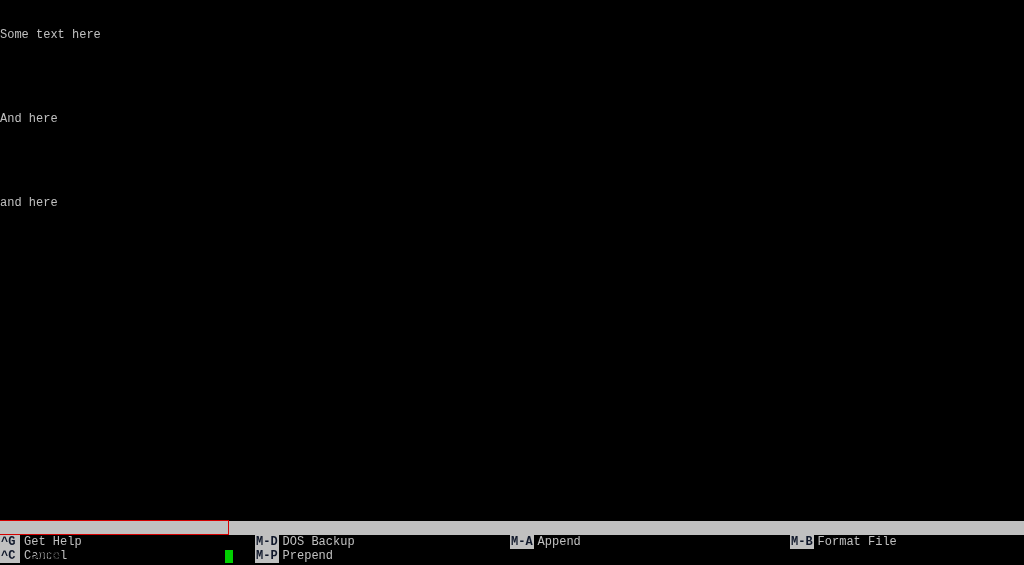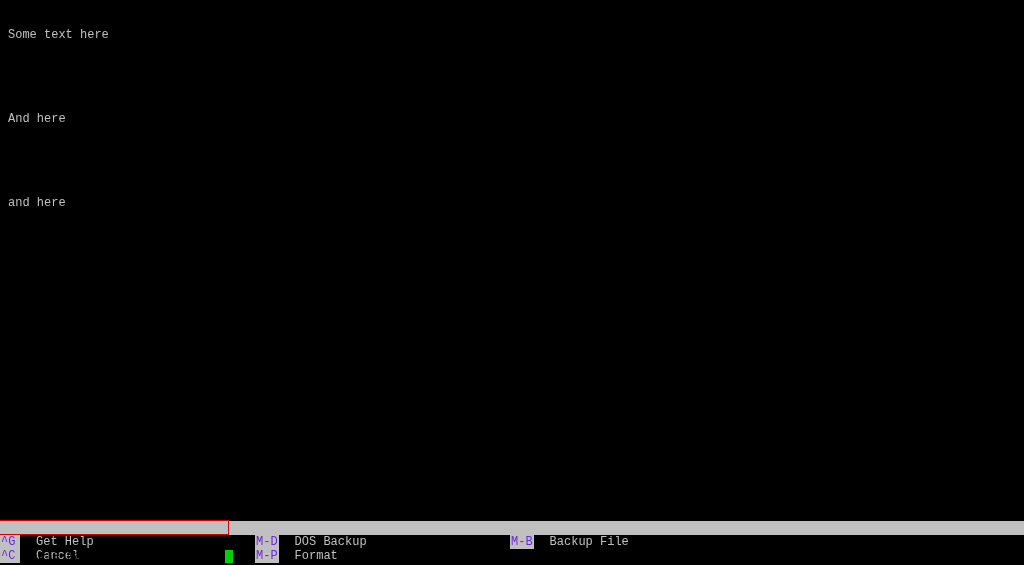--- a/index.html
+++ b/index.html
@@ -12,21 +12,21 @@
       font-size: 12px;
       line-height: 14px;
       overflow: hidden;
       position: relative;
     }
     .editor-area {
       position: relative;
       white-space: pre;
       padding: 0;
     }
-    .editor-area div { height: 14px; white-space: pre; padding-left: 8px; }
+    .editor-area div { height: 14px; white-space: pre; }
     .bottom {
       position: absolute;
       bottom: 2px;
       left: 0;
       right: 0;
     }
     .prompt-row {
       position: relative;
       background: #c0c0c0;
       color: #000;
@@ -61,26 +61,27 @@
       height: 14px;
       line-height: 14px;
     }
     .help-col { display: flex; align-items: center; }
     .col1 { width: 255px; }
     .col2 { width: 255px; }
     .col3 { width: 280px; }
     .col4 { flex: 1; }
     .key {
       background: #c0c0c0;
-      color: #6d28d9;
+      color: #0f172a;
       padding: 0 1px;
-      margin-right: 16px;
+      margin-right: 4px;
       display: inline-block;
       min-width: 20px;
       text-align: left;
+      font-weight: bold;
     }
   </style>
 </head>
 <body>
 
 <div class="editor-area">
   <div>Some text here</div>
   <div></div>
   <div>And here</div>
   <div></div>
@@ -94,42 +95,46 @@
   
   
   
   
   
 </div>
 
 <div class="bottom">
   <div class="prompt-row">
     <div class="highlight-box"></div>
-    <span>File Name to Write: </span><span>newfile</span><span class="cursor"></span>
+    <span>Some Name to Write: </span><span>newfile</span><span class="cursor"></span>
   </div>
   <div class="help-rows">
     <div class="help-row">
       <div class="help-col col1">
         <span class="key">^G</span>
         <span>Get Help</span>
       </div>
       <div class="help-col col2">
         <span class="key">M-D</span>
         <span>DOS Backup</span>
       </div>
+      <div class="help-col col3">
+        <span class="key">M-A</span>
+        <span>Append</span>
+      </div>
       <div class="help-col col4">
         <span class="key">M-B</span>
-        <span>Backup File</span>
+        <span>Format File</span>
       </div>
     </div>
     <div class="help-row">
       <div class="help-col col1">
         <span class="key">^C</span>
         <span>Cancel</span>
       </div>
       <div class="help-col col3">
         <span class="key">M-P</span>
-        <span>Format</span>
+        <span>Prepend</span>
       </div>
       <div class="help-col col4"></div>
     </div>
   </div>
 </div>
 
 </body></html>

